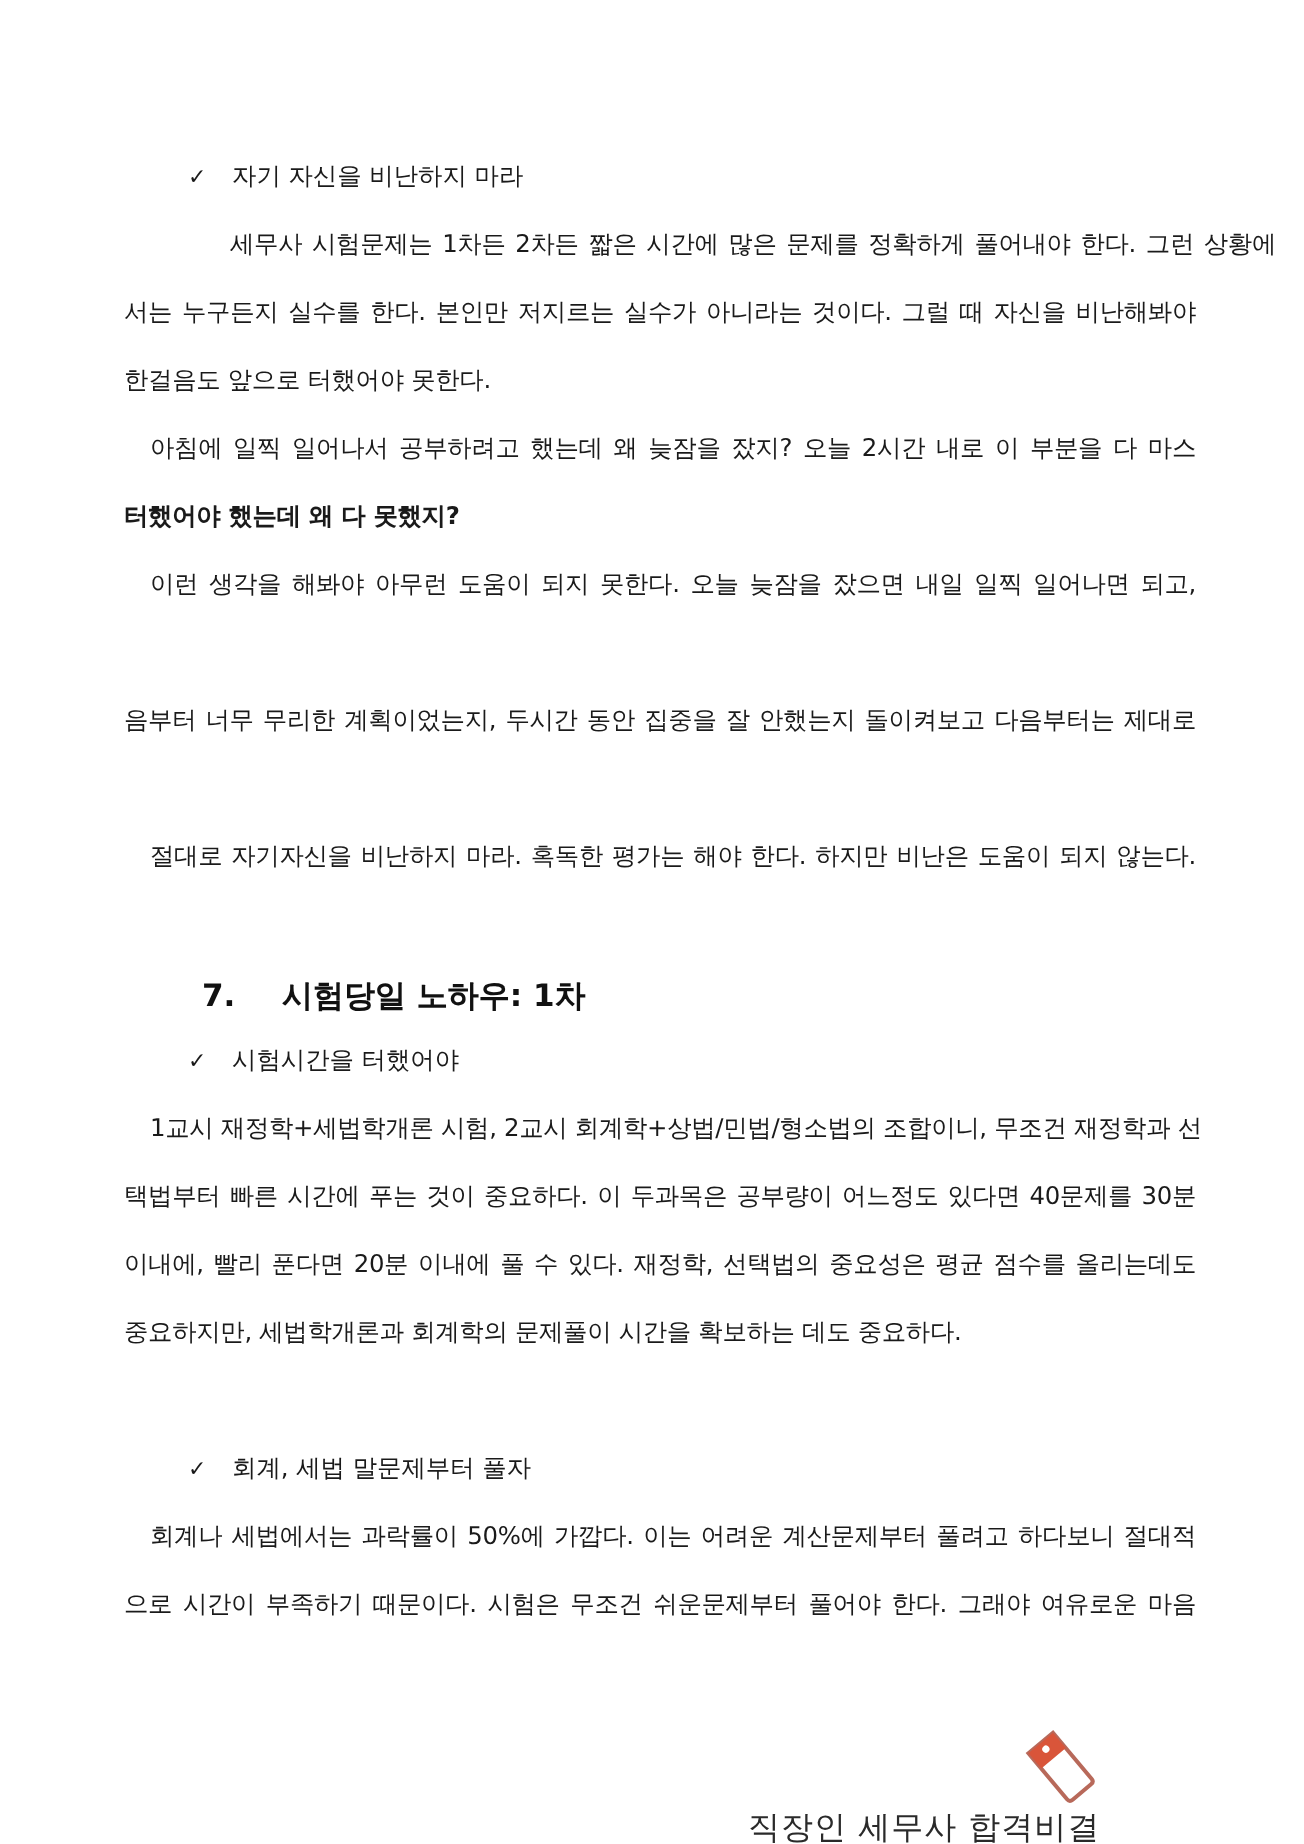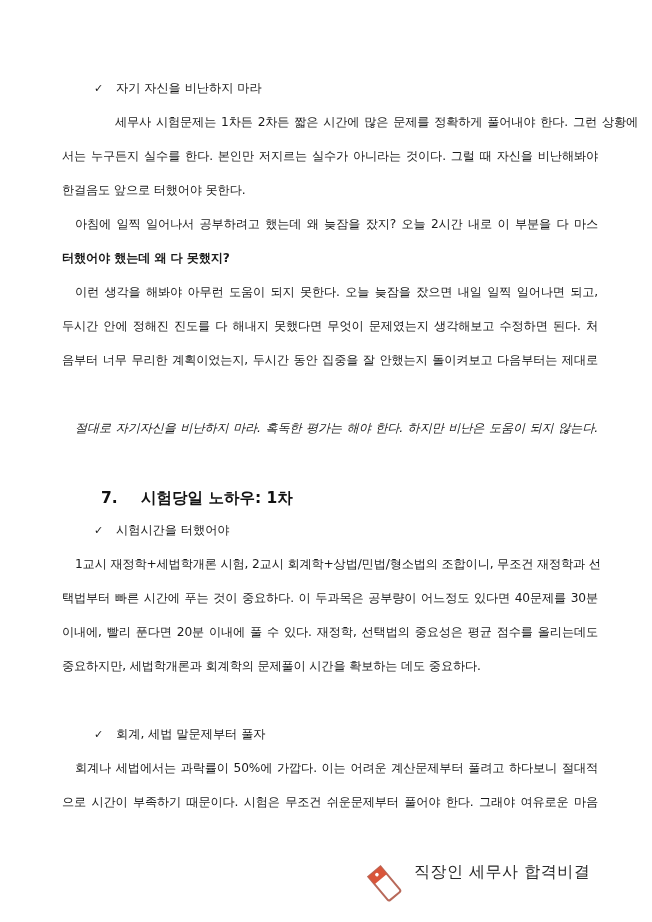--- a/index.html
+++ b/index.html
@@ -58,21 +58,22 @@
     .heading .num {
       display: inline-block;
       width: 40px;
     }
     .footer {
       position: absolute;
       left: 364px;
       top: 862px;
       height: 48px;
       display: flex;
-      align-items: flex-start;
+      align-items: flex-end;
+      flex-direction: column;
     }
     .footer svg { display: block; }
     .footer-text {
       margin-left: 10px;
       font-size: 16px;
       color: #2a2a2a;
       letter-spacing: 0.5px;
       white-space: nowrap;
     }
   </style>
@@ -86,24 +87,23 @@
   </div>
 
   <div class="line indent justify" style="top:114px;margin-left:40px;">세무사 시험문제는 1차든 2차든 짧은 시간에 많은 문제를 정확하게 풀어내야 한다. 그런 상황에</div>
   <div class="line justify" style="top:148px;">서는 누구든지 실수를 한다. 본인만 저지르는 실수가 아니라는 것이다. 그럴 때 자신을 비난해봐야</div>
   <div class="line" style="top:182px;">한걸음도 앞으로 터했어야 못한다.</div>
 
   <div class="line indent justify" style="top:216px;">아침에 일찍 일어나서 공부하려고 했는데 왜 늦잠을 잤지? 오늘 2시간 내로 이 부분을 다 마스</div>
   <div class="line" style="top:250px;font-weight:bold;">터했어야 했는데 왜 다 못했지?</div>
 
   <div class="line indent justify" style="top:284px;">이런 생각을 해봐야 아무런 도움이 되지 못한다. 오늘 늦잠을 잤으면 내일 일찍 일어나면 되고,</div>
-  <div class="line justify" style="top:318px;">두시간 안에 정해진 진도를 다 해내지 못했다면 무엇이 문제였는지 생각해보고 수정하면 된다. 처</div>
   <div class="line justify" style="top:352px;">음부터 너무 무리한 계획이었는지, 두시간 동안 집중을 잘 안했는지 돌이켜보고 다음부터는 제대로</div>
 
-  <div class="line indent justify" style="top:420px;font-style:italic;">절대로 자기자신을 비난하지 마라. 혹독한 평가는 해야 한다. 하지만 비난은 도움이 되지 않는다.</div>
+  <div class="line indent justify" style="top:420px;">절대로 자기자신을 비난하지 마라. 혹독한 평가는 해야 한다. 하지만 비난은 도움이 되지 않는다.</div>
 
   <div class="heading" style="top:488px;">
     <span class="num">7.</span><span>시험당일  노하우: 1차</span>
   </div>
 
   <div class="bullet" style="top:522px;">
     <span class="check">✓</span><span>시험시간을 터했어야</span>
   </div>
 
   <div class="line indent justify" style="top:556px;">1교시 재정학+세법학개론 시험, 2교시 회계학+상법/민법/형소법의 조합이니, 무조건 재정학과 선</div>

